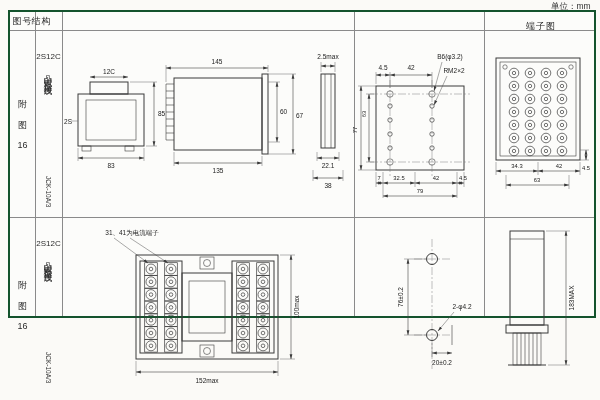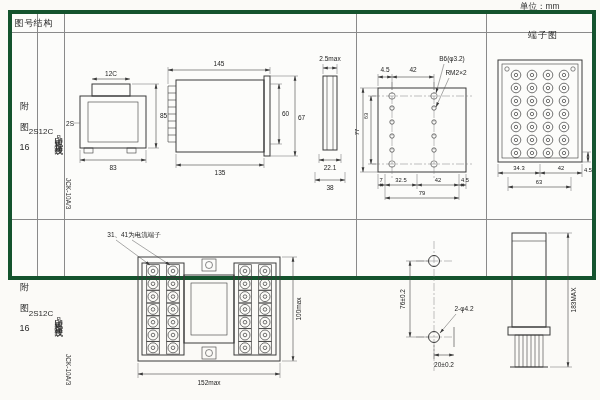--- a/index.html
+++ b/index.html
@@ -1,26 +1,26 @@
 <!DOCTYPE html>
 <html><head>
 <meta charset="utf-8">
 <style>
   * { margin:0; padding:0; box-sizing:border-box; }
   html,body { width:600px; height:400px; }
   body { background:#fbfaf7; font-family:"Liberation Sans","DejaVu Sans",sans-serif; color:#2b2b2b; position:relative; overflow:hidden; }
-  .unit { position:absolute; left:520px; top:1px; font-size:8.5px; color:#333; }
-  .tbl { position:absolute; left:8px; top:10px; width:588px; height:270px; border:4px solid #14532d; background:#fcfcfa; }
+  .unit { position:absolute; left:551px; top:1px; font-size:8.5px; color:#333; }
+  .tbl { position:absolute; left:8px; top:10px; width:588px; height:308px; border:2px solid #14532d; background:#fcfcfa; }
   .vline { position:absolute; top:0; width:1px; height:100%; background:#8a8a8a; }
   .hline { position:absolute; left:0; height:1px; width:100%; background:#8a8a8a; }
   .cell { position:absolute; display:flex; align-items:center; justify-content:center; }
   .hdr { font-size:9px; color:#1f1f1f; letter-spacing:1px; white-space:nowrap; }
   .figstack { display:flex; flex-direction:column; gap:8px; font-size:9px; text-align:center; }
   .structcell { align-items:flex-start; }
-  .structstack { display:flex; flex-direction:row; align-items:center; height:100%; padding:22px 0 10px 0; }
+  .structstack { display:flex; flex-direction:column; align-items:center; height:100%; padding:22px 0 10px 0; }
   .model { font-size:8px; white-space:nowrap; }
   .vtext { writing-mode:vertical-rl; text-orientation:upright; font-size:8.5px; letter-spacing:2px; margin-top:7px; }
   .vcode { writing-mode:vertical-rl; font-size:6.5px; margin-top:auto; color:#333; }
   .draw { position:absolute; overflow:visible; }
   .ln { fill:none; stroke:#3a3a3a; stroke-width:1; }
   .ln2 { fill:none; stroke:#3a3a3a; stroke-width:0.6; }
   .ext { stroke:#6b6b6b; stroke-width:0.5; }
   .dim { stroke:#444; stroke-width:0.6; marker-start:url(#arr); marker-end:url(#arr); }
   .ldr { stroke:#555; stroke-width:0.5; fill:none; marker-end:url(#arr); }
   .cl { stroke:#777; stroke-width:0.45; stroke-dasharray:8 2 2 2; }
@@ -45,21 +45,21 @@
 
   <div class="vline" style="left:25px"></div>
   <div class="vline" style="left:52px"></div>
   <div class="vline" style="left:344px"></div>
   <div class="vline" style="left:474px"></div>
   <div class="hline" style="top:18px"></div>
   <div class="hline" style="top:205px"></div>
 
   <div class="cell hdr" style="left:0;top:0;width:25px;height:18px">图号</div>
   <div class="cell hdr" style="left:18px;top:0;width:27px;height:18px">结构</div>
-  <div class="cell hdr" style="left:474px;top:12px;width:114px;height:18px">端子图</div>
+  <div class="cell hdr" style="left:474px;top:5px;width:114px;height:18px">端子图</div>
 
   <div class="cell" style="left:0;top:18px;width:25px;height:187px">
     <div class="figstack">
       <span>附</span>
       <span>图</span>
       <span>16</span>
     </div>
   </div>
   <div class="cell structcell" style="left:25px;top:18px;width:27px;height:187px">
     <div class="structstack">

